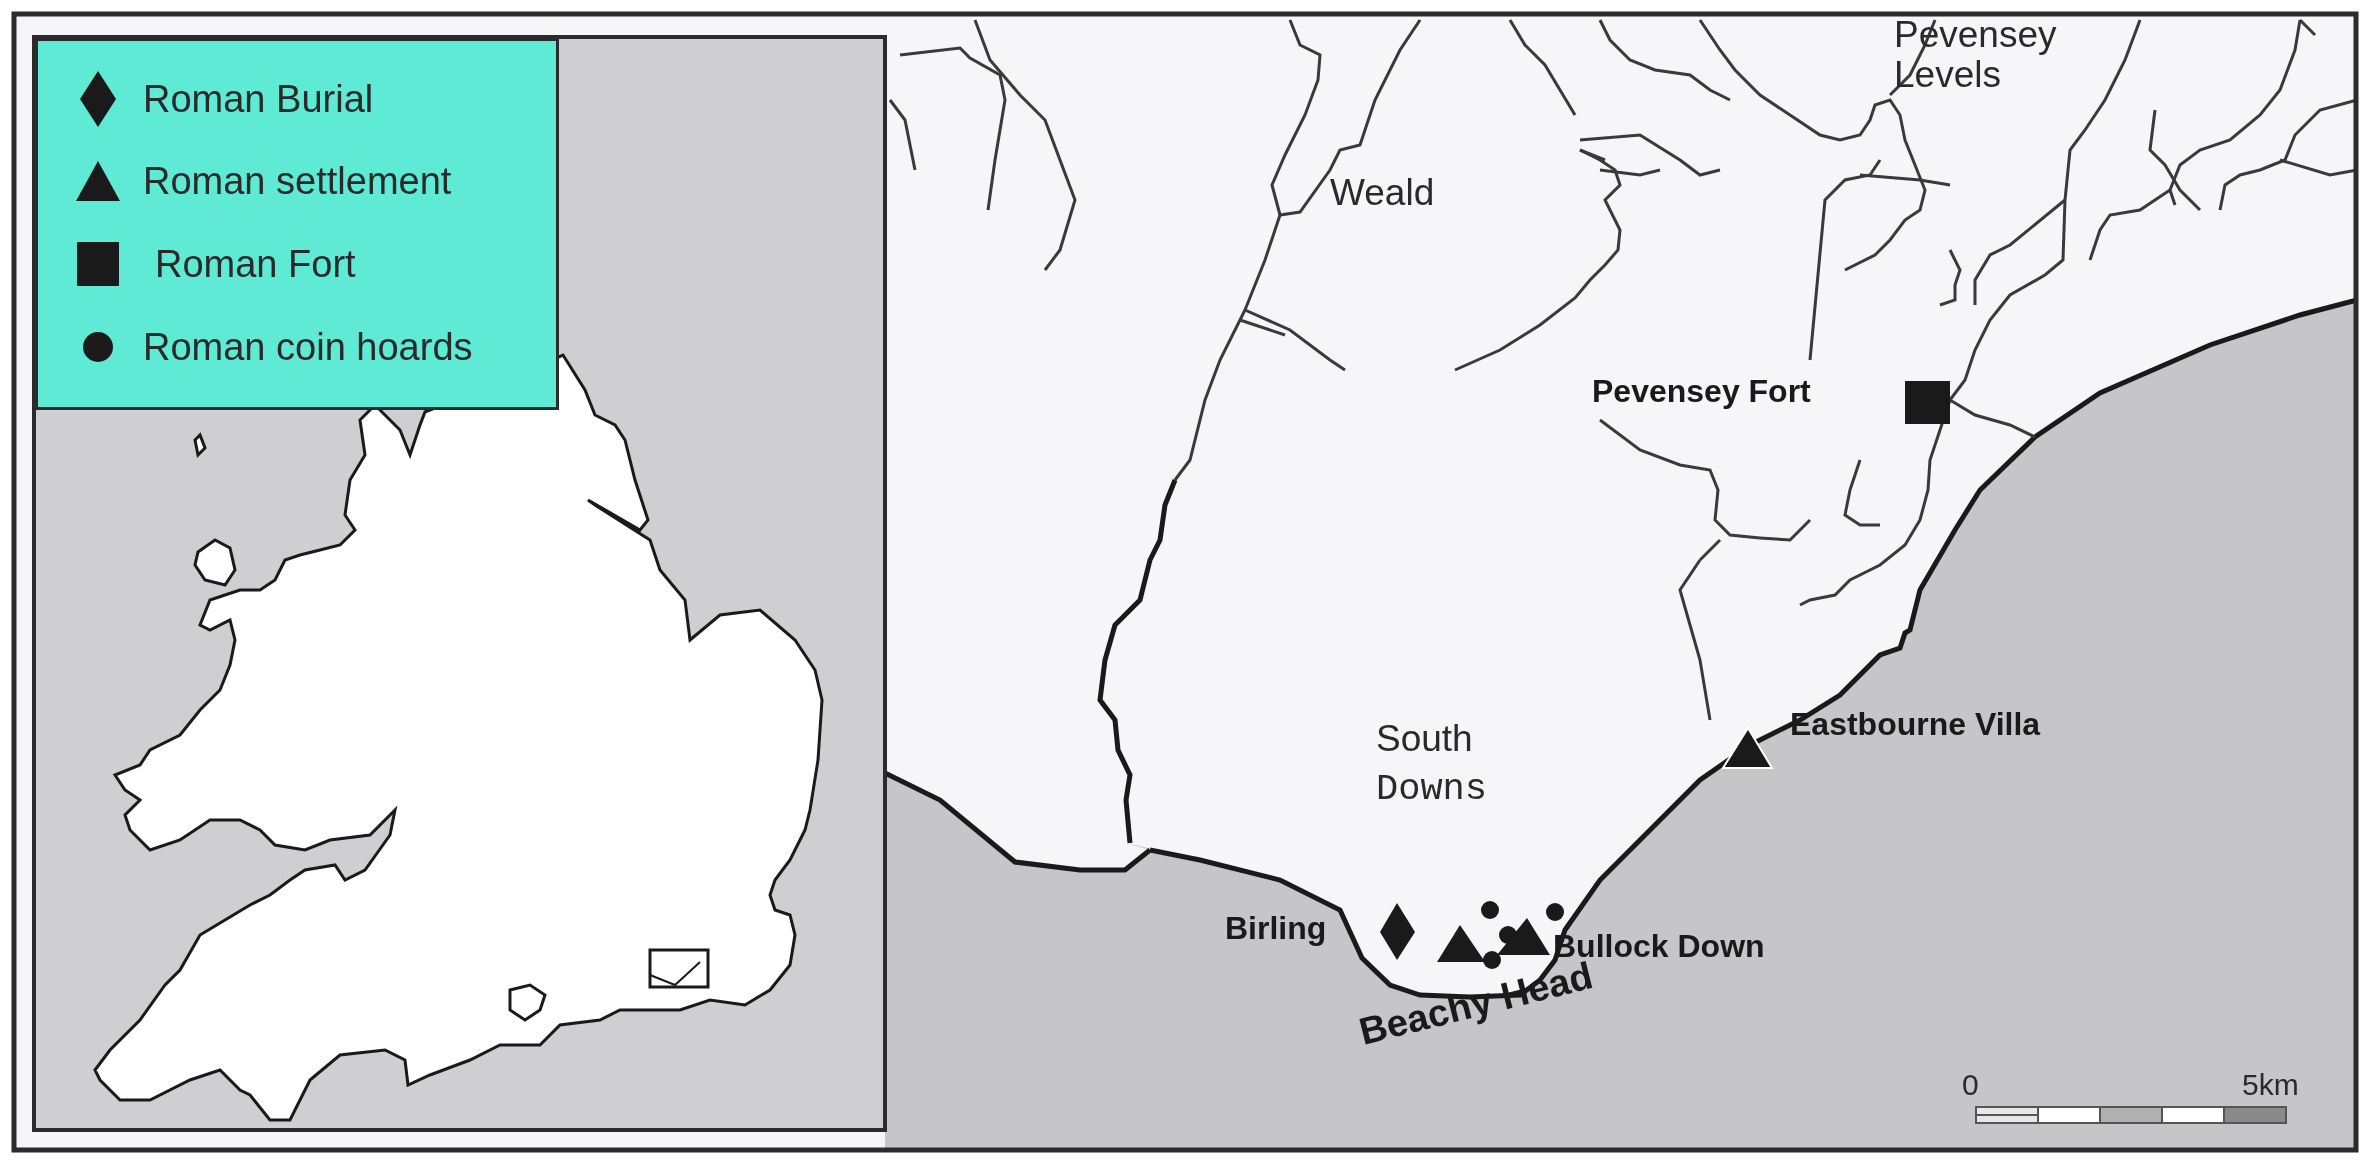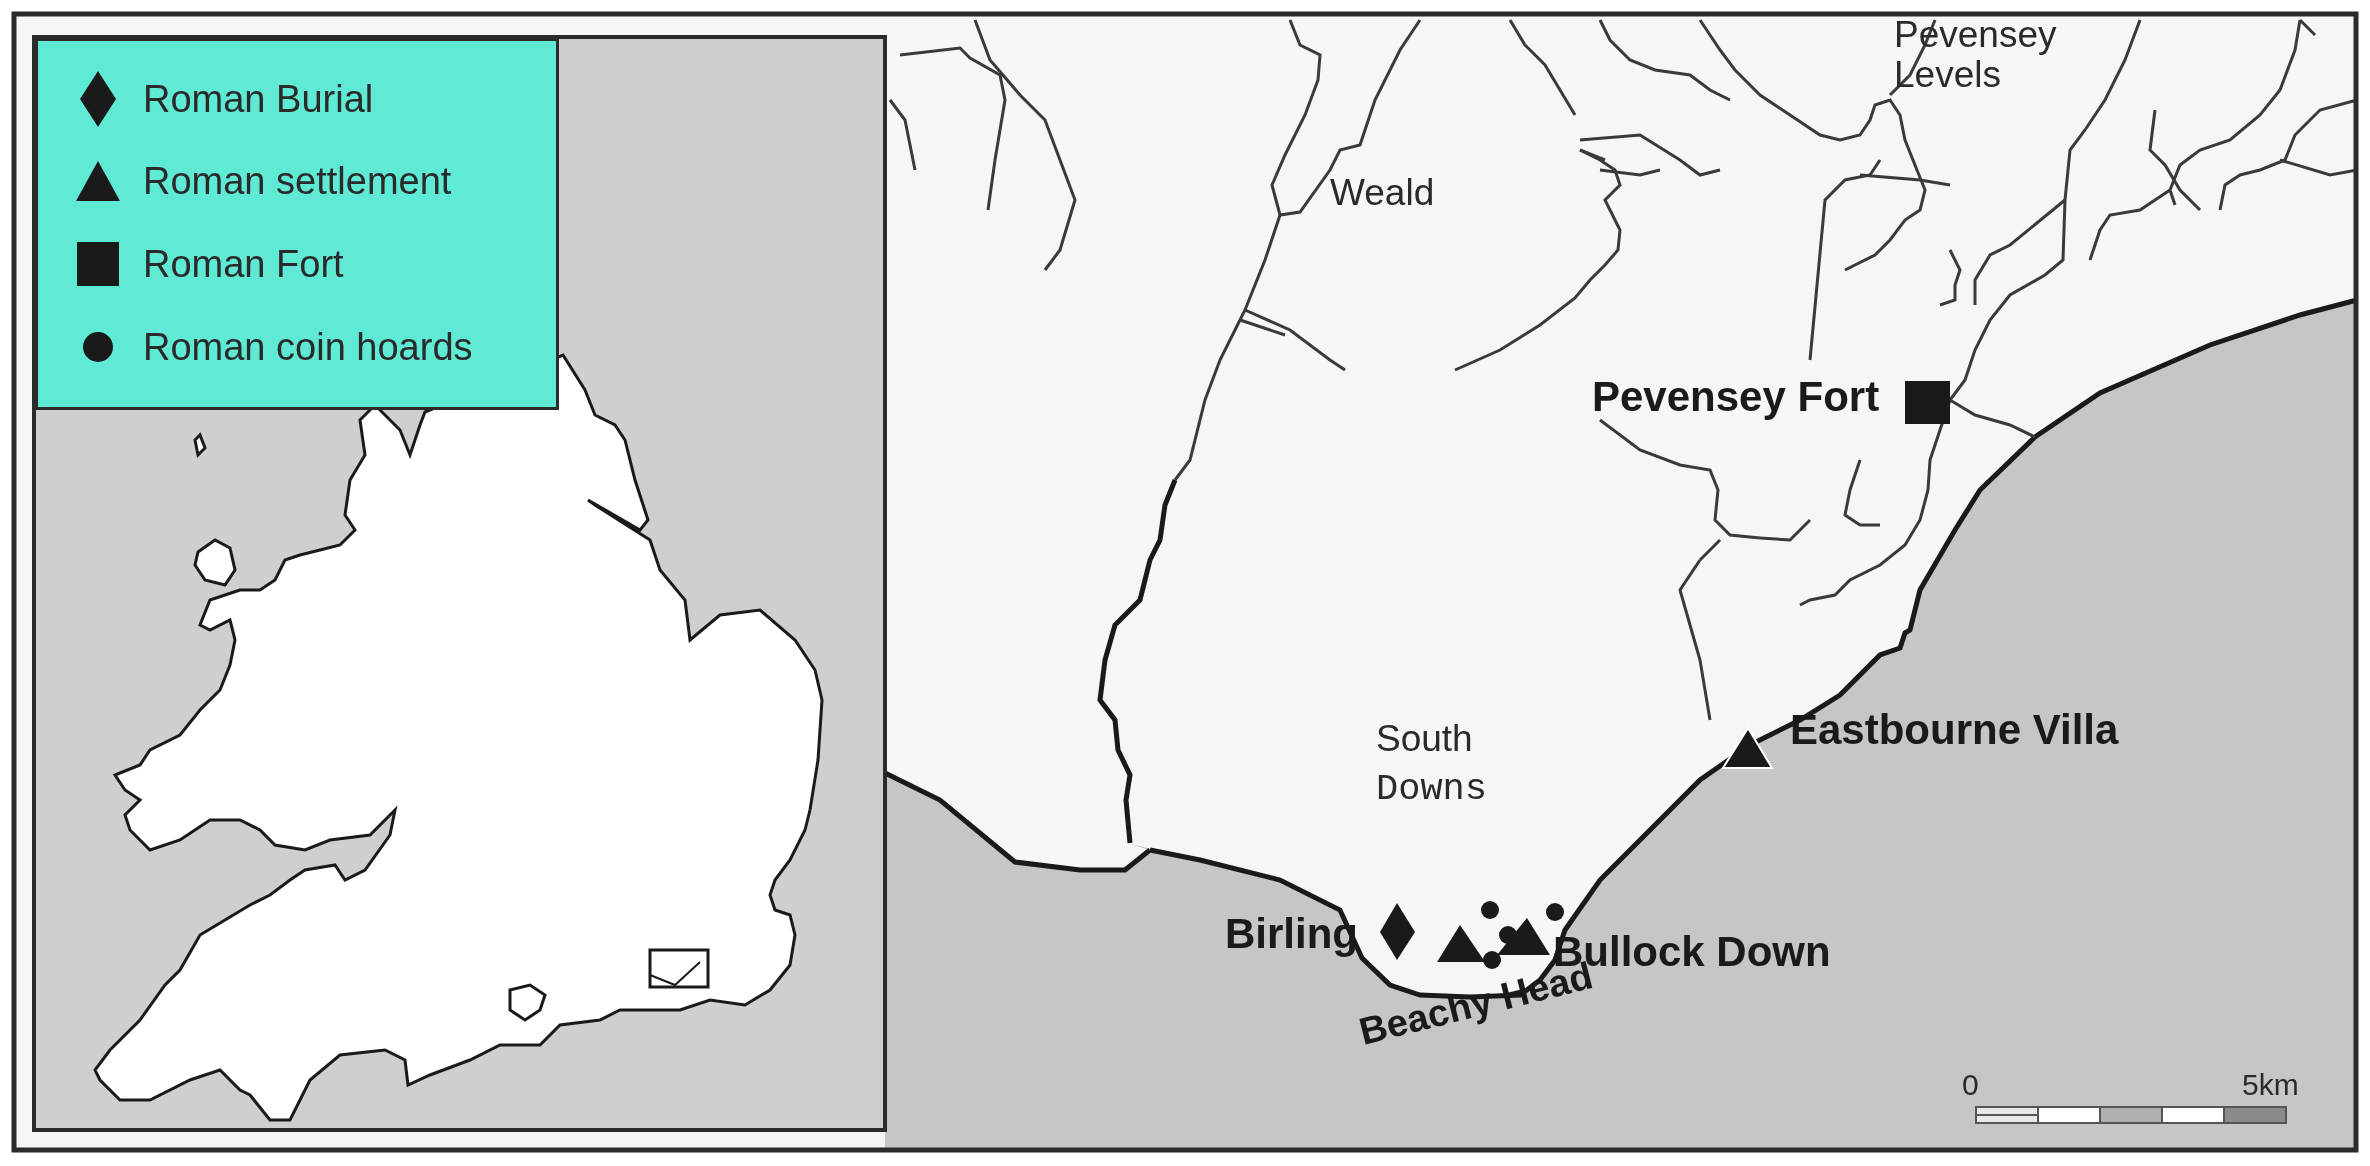--- a/index.html
+++ b/index.html
@@ -1,21 +1,21 @@
 <!DOCTYPE html>
 <html><head>
 <meta charset="utf-8">
 <style>
   html, body { margin: 0; padding: 0; background: #ffffff; }
   body { width: 2370px; height: 1166px; position: relative; overflow: hidden;
          font-family: "Liberation Sans", "DejaVu Sans", sans-serif; }
   #map-svg { position: absolute; left: 0; top: 0; width: 2370px; height: 1166px; }
   .label { position: absolute; color: #1e1e1e; white-space: nowrap; line-height: 1.15; }
   .lbl-area { font-size: 37px; font-weight: normal; color: #2a2a2a; }
-  .lbl-site { font-size: 42px; font-weight: bold; color: #1a1a1a; }
+  .lbl-site { font-size: 32px; font-weight: bold; color: #1a1a1a; }
   .legend { position: absolute; left: 35px; top: 38px; width: 524px; height: 372px;
             background: #5eead4; border: 3px solid #2b2b2b; box-sizing: border-box; }
   .legend-item { position: absolute; left: 0; height: 60px; display: flex; align-items: center; }
   .legend-sym { width: 50px; display: flex; justify-content: center; margin-left: 35px; }
   .legend-text { font-size: 38px; color: #2a2a2a; margin-left: 20px; }
   .scale-lbl { position: absolute; font-size: 30px; color: #2a2a2a; }
 </style>
 </head>
 <body>
 
@@ -140,21 +140,21 @@
     <span class="legend-text">Roman Burial</span>
   </div>
   <div class="legend-item" style="top:110px;">
     <span class="legend-sym">
       <svg width="44" height="40" viewBox="0 0 44 40">
           <polygon points="22,0 44,40 0,40" fill="#1a1a1a"></polygon>
         </svg>
     </span>
     <span class="legend-text">Roman settlement</span>
   </div>
-  <div class="legend-item" style="top:193px;">
+  <div class="legend-item" style="top:193px;gap:12px;">
     <span class="legend-sym">
       <svg width="42" height="44" viewBox="0 0 42 44">
           <rect x="0" y="0" width="42" height="44" fill="#1a1a1a"></rect>
         </svg>
     </span>
     <span class="legend-text">Roman Fort</span>
   </div>
   <div class="legend-item" style="top:276px;">
     <span class="legend-sym">
       <svg width="32" height="32" viewBox="0 0 32 32">

